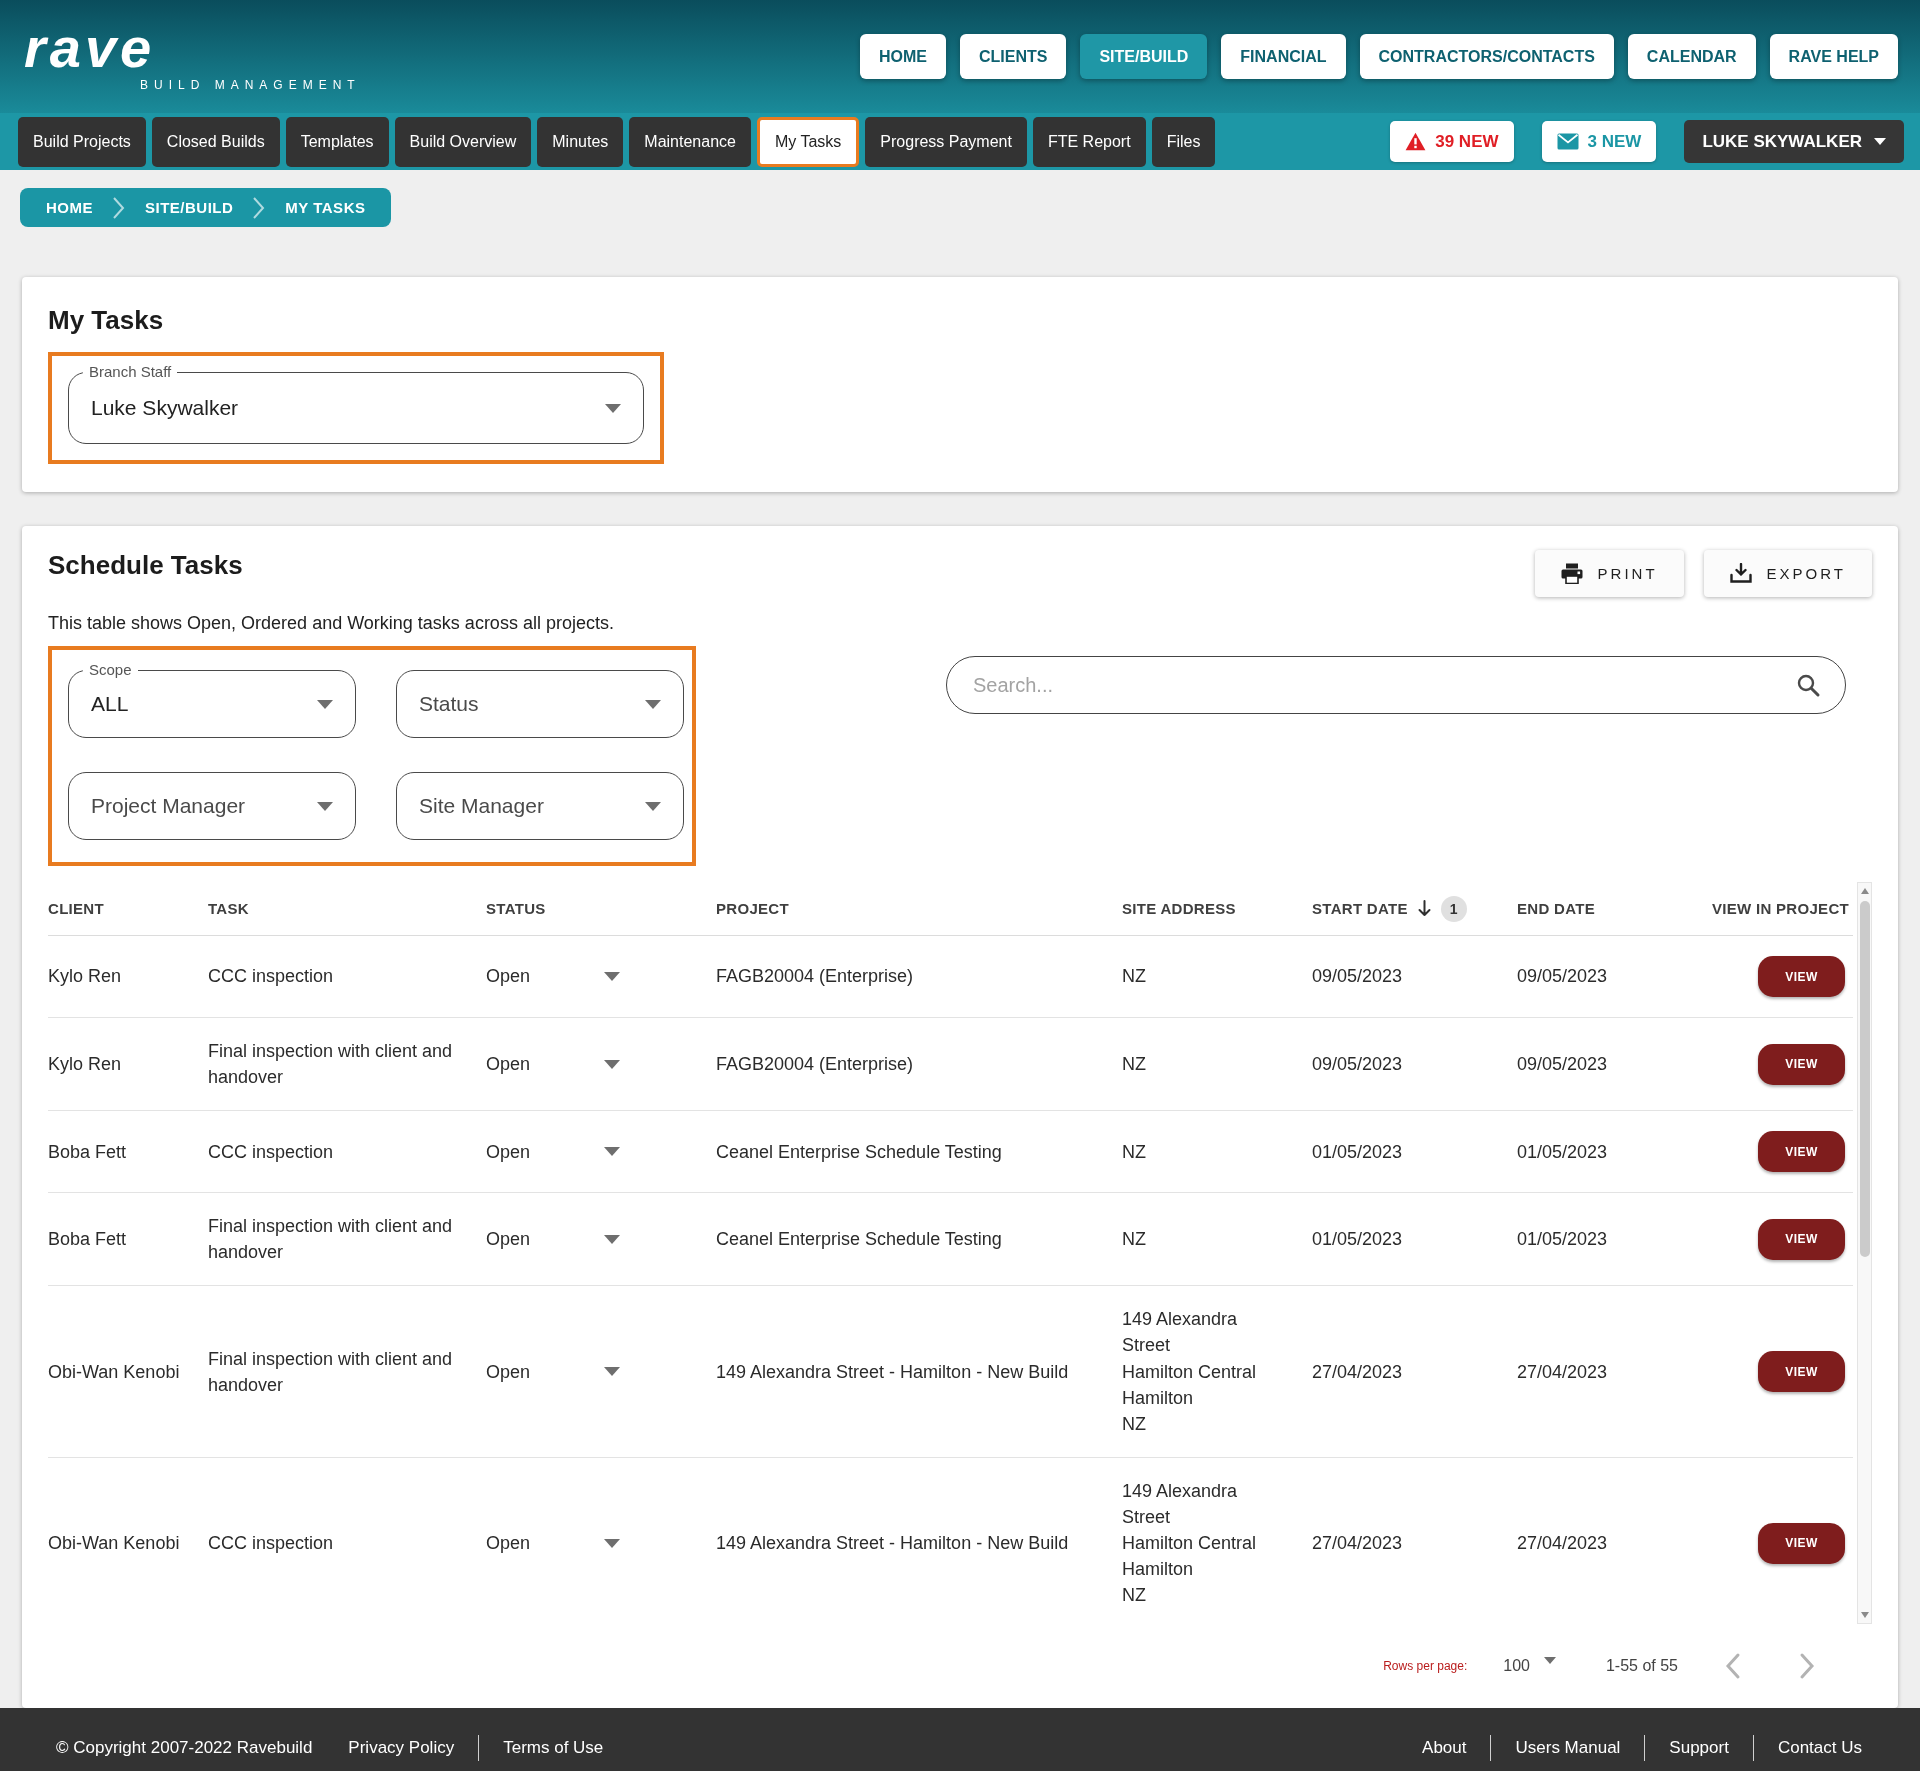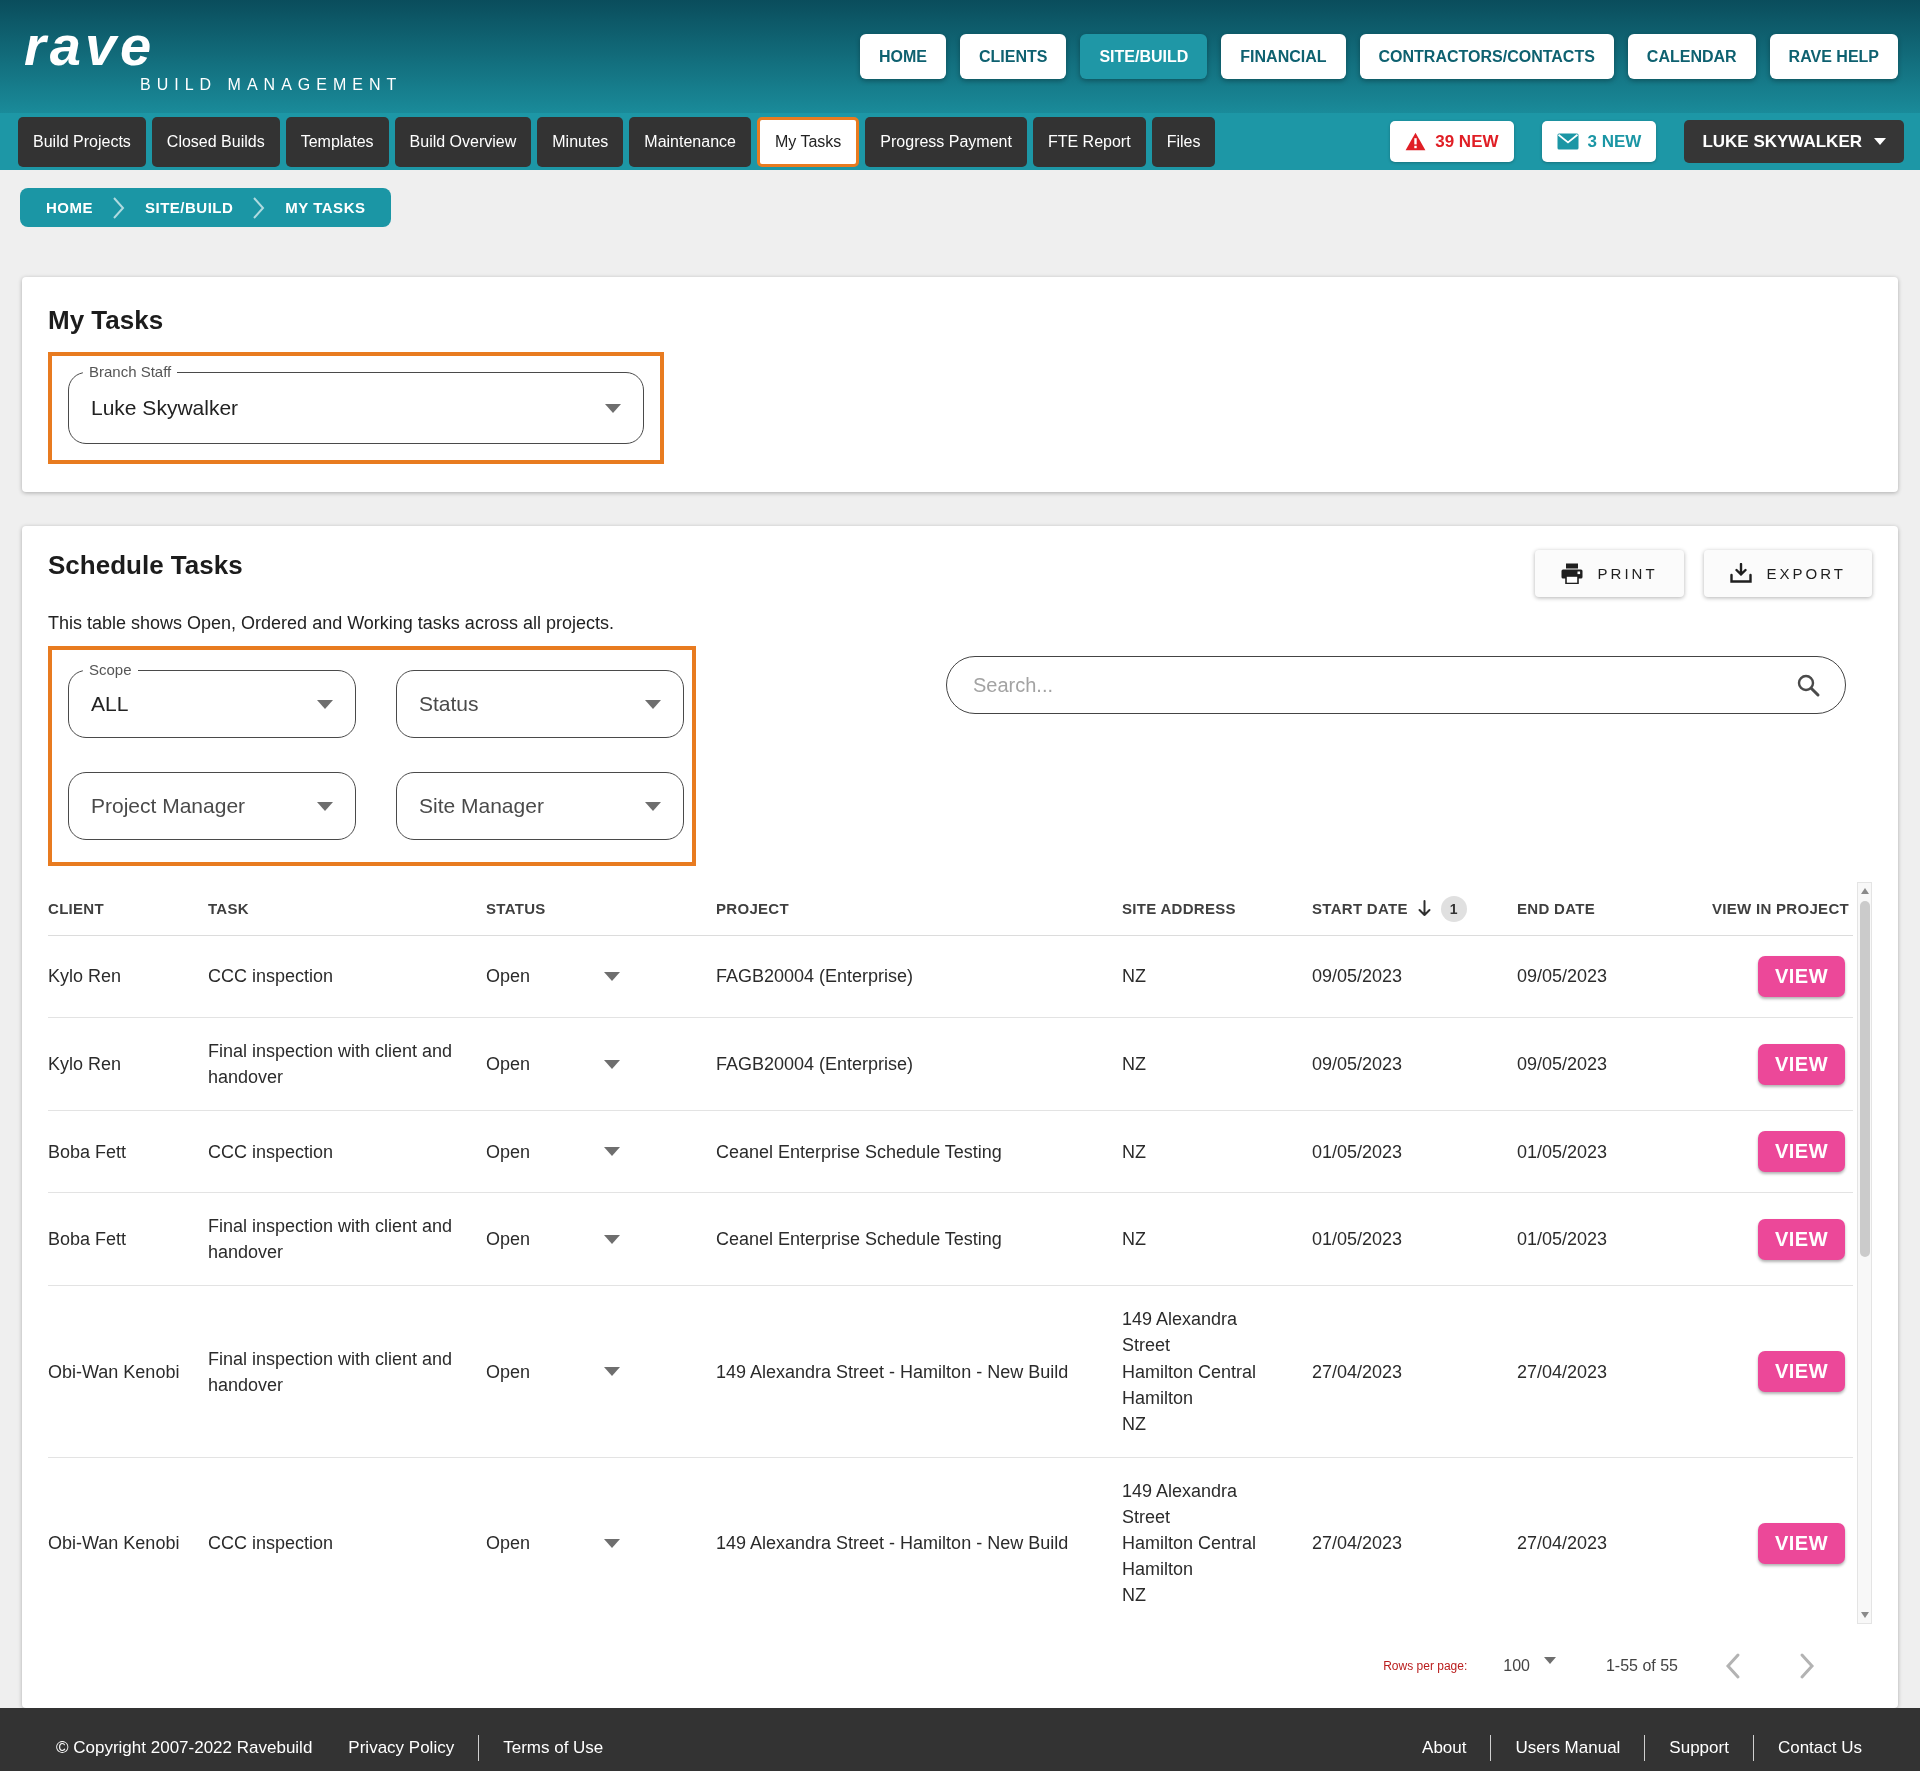--- a/index.html
+++ b/index.html
@@ -4,21 +4,21 @@
 <style>
   * { margin:0; padding:0; box-sizing:border-box; }
   html,body { background:#e4e4e4; }
   body { font-family:"Liberation Sans", sans-serif; }
   .page { width:1920px; height:1771px; background:#efefef; margin:0 auto; display:flex; flex-direction:column; overflow:hidden; position:relative; }
 
   
   .topbar { height:113px; background:linear-gradient(180deg,#0a4d5c 0%, #1d97a6 120%); display:flex; align-items:center; justify-content:space-between; padding:0 22px 0 24px; flex-shrink:0; }
   .logo { display:flex; flex-direction:column; }
   .logo-brand { color:#fff; font-size:56px; font-weight:bold; font-style:italic; letter-spacing:4px; line-height:0.95; }
-  .logo-tagline { color:#fff; font-size:16px; letter-spacing:6px; margin:4px 0 0 116px; }
+  .logo-tagline { color:#fff; font-size:12px; letter-spacing:6px; margin:4px 0 0 116px; }
   .main-nav { display:flex; gap:14px; align-items:center; }
   .nav-btn { background:#fff; color:#0e6170; border:none; border-radius:6px; height:45px; padding:0 19px; font-family:inherit; font-size:16px; font-weight:bold; box-shadow:0 2px 5px rgba(0,0,0,.3); cursor:pointer; }
   .nav-btn.active { background:#1f97a6; color:#fff; }
 
   
   .subnav { height:57px; background:#1d97a6; display:flex; align-items:center; justify-content:space-between; padding:0 16px 0 18px; flex-shrink:0; }
   .subnav-left { display:flex; gap:6px; align-items:center; }
   .subnav-btn { background:#333; color:#fff; border:none; border-radius:5px; height:50px; padding:0 15px; font-family:inherit; font-size:16px; cursor:pointer; white-space:nowrap; }
   .subnav-btn.active { background:#fff; color:#222; border:3px solid #e87b20; }
   .subnav-right { display:flex; gap:28px; align-items:center; }
@@ -71,21 +71,21 @@
   .th { font-size:15px; font-weight:bold; color:#3f3f3f; letter-spacing:.3px; cursor:pointer; display:flex; align-items:center; gap:8px; }
   .th.c-view { justify-content:flex-end; padding-right:4px; cursor:default; }
   .sort-badge { width:26px; height:26px; border-radius:50%; background:#e0e0e0; color:#333; font-size:14px; font-weight:bold; display:flex; align-items:center; justify-content:center; }
   .trow { border-bottom:1px solid #e3e3e3; padding:20px 0; font-size:18px; color:#2b2b2b; line-height:1.45; }
   .td.c-site { white-space:pre-line; padding-right:44px; }
   .td.c-task, .td.c-project { padding-right:28px; }
   .c-status { display:flex; align-items:center; }
   .status-text { width:118px; }
   .status-caret { width:0; height:0; border-left:8px solid transparent; border-right:8px solid transparent; border-top:9px solid #6e6e6e; cursor:pointer; }
   .td.c-view { display:flex; justify-content:flex-end; padding-right:8px; }
-  .view-btn { background:#ec4899; color:#fff; border:none; border-radius:7px; height:41px; width:87px; font-family:inherit; font-size:20px; font-weight:bold; letter-spacing:.5px; box-shadow:0 2px 3px rgba(0,0,0,.3); cursor:pointer; }
+  .view-btn { background:#7f1d1d; color:#fff; border:none; border-radius:15px; height:41px; width:87px; font-family:inherit; font-size:12px; font-weight:bold; letter-spacing:.5px; box-shadow:0 2px 3px rgba(0,0,0,.3); cursor:pointer; }
 
   
   .vscroll { position:absolute; top:0; right:0; width:15px; height:100%; background:#f8f8f8; border:1px solid #e4e4e4; }
   .vscroll .arr { position:absolute; left:3px; width:0; height:0; border-left:4.5px solid transparent; border-right:4.5px solid transparent; }
   .vscroll .arr.up { top:5px; border-bottom:6px solid #8a8a8a; }
   .vscroll .arr.down { bottom:5px; border-top:6px solid #8a8a8a; }
   .vscroll .thumb { position:absolute; top:18px; left:1.5px; width:10px; height:356px; background:#cbcbcb; border-radius:5px; }
 
   
   .pagination { display:flex; align-items:center; justify-content:flex-end; gap:36px; margin-top:16px; padding-right:46px; height:52px; }

